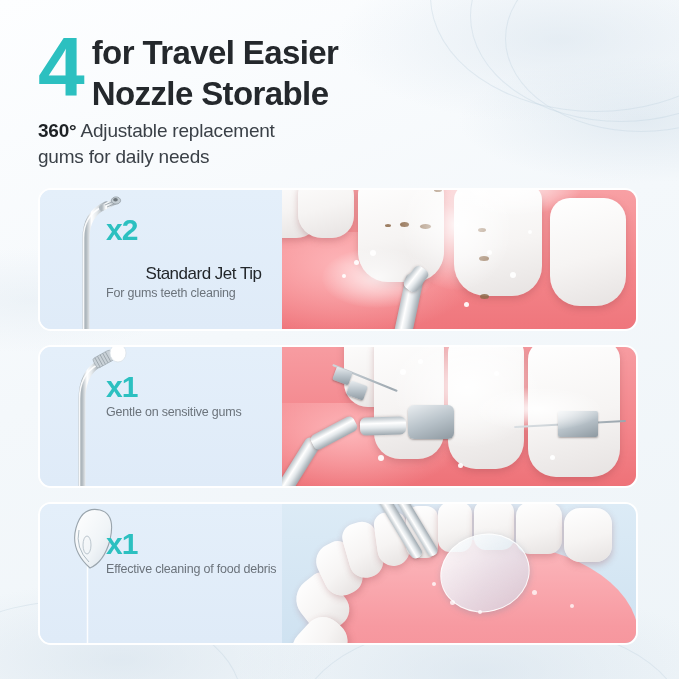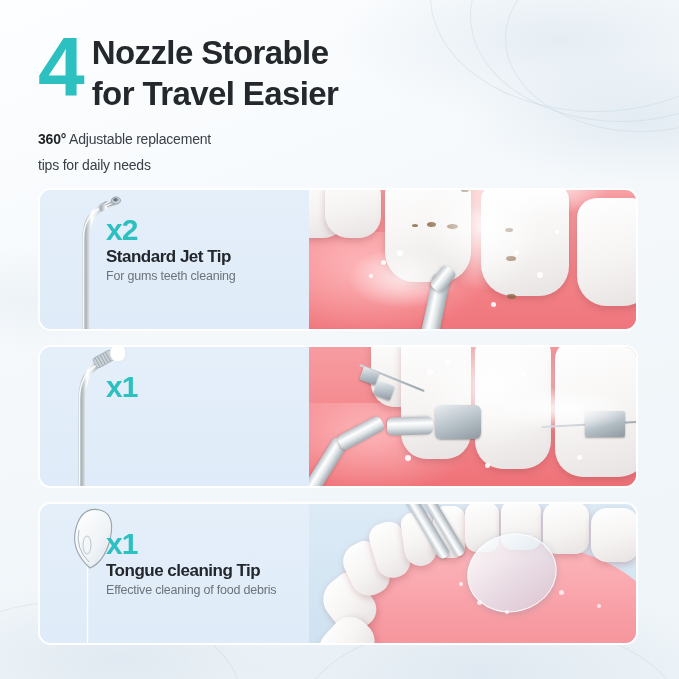--- a/index.html
+++ b/index.html
@@ -56,22 +56,22 @@
   }
   #headline {
     font-size: 33px;
     line-height: 41px;
     font-weight: 700;
     color: #24282c;
     letter-spacing: -0.6px;
     padding-top: 6px;
   }
   #subheadline {
-    margin-top: 12px;
-    font-size: 14px;
+    margin-top: 4px;
+    font-size: 19px;
     line-height: 26px;
     color: #3a4047;
     letter-spacing: -0.2px;
   }
   #subheadline .strong {
     font-weight: 700;
     color: #1e2225;
   }
 
   
@@ -86,21 +86,21 @@
     box-sizing: border-box;
     overflow: hidden;
     display: flex;
   }
   #card-0 { top: 188px; }
   #card-1 { top: 345px; }
   #card-2 { top: 502px; }
 
   .card-left {
     position: relative;
-    width: 269px;
+    width: 242px;
     flex: none;
     background: linear-gradient(180deg,#e4effa 0%, #dfebf8 100%);
   }
   .nozzle-art {
     position: absolute;
     left: 16px;
     top: -4px;
     width: 80px;
     height: 150px;
   }
@@ -110,27 +110,28 @@
     top: 24px;
     width: 195px;
   }
   .qty {
     font-size: 30px;
     font-weight: 700;
     line-height: 32px;
     letter-spacing: -1px;
   }
   .tip-name {
-    margin-top: 0;
+    margin-top: 17px;
     font-size: 17px;
-    font-weight: 700;
+    font-weight: 400;
     color: #23272b;
     letter-spacing: -0.5px;
     line-height: 21px;
     white-space: nowrap;
+    text-align: center;
   }
   .tip-desc {
     margin-top: 1px;
     font-size: 12.5px;
     color: #6b737b;
     letter-spacing: -0.2px;
     line-height: 16px;
     white-space: nowrap;
   }
 
@@ -213,27 +214,27 @@
   <div class="ripple" style="left:430px;top:-120px;width:330px;height:230px;"></div>
   <div class="ripple" style="left:470px;top:-90px;width:300px;height:210px;"></div>
   <div class="ripple" style="left:505px;top:-55px;width:270px;height:185px;"></div>
   <div class="ripple" style="left:-90px;top:600px;width:330px;height:200px;"></div>
   <div class="ripple" style="left:300px;top:620px;width:380px;height:190px;"></div>
 
   <div id="header">
     <div class="headline-row">
       <div id="big-number" style="color: rgb(44, 192, 192);">4</div>
       <div id="headline">
+        <div>for Travel Easier</div>
         <div>Nozzle Storable</div>
-        <div>for Travel Easier</div>
       </div>
     </div>
     <div id="subheadline">
       <span class="strong">360°</span><span> Adjustable replacement</span>
-      <div>tips for daily needs</div>
+      <div>gums for daily needs</div>
     </div>
   </div>
 
   <div class="card" id="card-0">
     <div class="card-left">
       <svg class="nozzle-art" viewBox="0 0 80 150">
         <defs>
           <linearGradient id="chrome1" x1="0" y1="0" x2="1" y2="0">
             <stop offset="0%" stop-color="#aeb7bd"></stop>
               <stop offset="28%" stop-color="#ffffff"></stop>
@@ -299,20 +300,21 @@
         <path d="M23.5 148 L23.5 56 Q23.5 32 41 22" stroke="rgba(255,255,255,0.9)" stroke-width="1.5" fill="none"></path>
         <g transform="rotate(-29 47 17)">
           <rect x="38" y="11" width="20" height="11" rx="2.5" fill="#c9d1d7" stroke="#98a2a9" stroke-width="0.6"></rect>
           <path d="M41 11 L41 22 M44 11 L44 22 M47 11 L47 22 M50 11 L50 22 M53 11 L53 22" stroke="#98a2a9" stroke-width="0.8"></path>
         </g>
         <ellipse cx="62" cy="10" rx="8" ry="9" fill="#ffffff" stroke="#dde3e8" stroke-width="0.8"></ellipse>
         <ellipse cx="59.5" cy="7.5" rx="3" ry="3.4" fill="rgba(255,255,255,0.95)"></ellipse>
       </svg>
       <div class="card-text">
         <div class="qty" style="color:#2cc0c0">x1</div>
+        <div class="tip-desc">Gentle on sensitive gums</div>
       </div>
     </div>
     <div class="card-photo ph2">
       <div class="gum-hi" style="left:-5%;top:40%;width:60%;height:70%;"></div>
       <div class="tooth" style="left:62px;top:-18px;width:64px;height:78px;border-radius:14px 14px 24px 24px;"></div>
       <div class="tooth" style="left:92px;top:-14px;width:70px;height:126px;border-radius:16px 16px 26px 26px;"></div>
       <div class="tooth" style="left:166px;top:-10px;width:76px;height:132px;border-radius:16px 16px 28px 28px;"></div>
       <div class="tooth" style="left:246px;top:-6px;width:92px;height:136px;border-radius:18px 18px 28px 28px;"></div>
       <div class="arch-wire" style="left:48px;top:30px;width:70px;transform:rotate(22deg);"></div>
       <div class="arch-wire" style="left:232px;top:76px;width:112px;transform:rotate(-3deg);"></div>
@@ -351,21 +353,20 @@
           </linearGradient>
         </defs>
         <path d="M34 148 L34 62" stroke="url(#chrome3)" stroke-width="7" fill="none" stroke-linecap="round"></path>
         <path d="M31.5 148 L31.5 62" stroke="rgba(255,255,255,0.9)" stroke-width="1.5" fill="none"></path>
         <path d="M34 68 Q14 50 20 28 Q26 6 44 10 Q60 14 54 40 Q48 62 34 68 Z" fill="url(#scoop)" stroke="#9aa5ad" stroke-width="1.1"></path>
         <path d="M33 62 Q19 48 23 30" stroke="rgba(150,165,176,0.75)" stroke-width="1" fill="none"></path>
         <ellipse cx="31" cy="45" rx="4" ry="9" fill="none" stroke="rgba(150,165,176,0.6)" stroke-width="1"></ellipse>
       </svg>
       <div class="card-text">
         <div class="qty" style="color:#2cc0c0">x1</div>
-        <div class="tip-name">Tongue cleaning Tip</div>
         <div class="tip-desc">Effective cleaning of food debris</div>
       </div>
     </div>
     <div class="card-photo ph3">
       <div class="arch-gum" style="left:26px;top:36px;width:330px;height:190px;"></div>
       <div class="tooth" style="left:18px;top:72px;width:44px;height:56px;border-radius:22px 10px 18px 20px;transform:rotate(-38deg);"></div>
       <div class="tooth" style="left:38px;top:38px;width:38px;height:54px;border-radius:18px 14px 16px 18px;transform:rotate(-26deg);"></div>
       <div class="tooth" style="left:64px;top:18px;width:34px;height:56px;border-radius:14px 14px 16px 16px;transform:rotate(-16deg);"></div>
       <div class="tooth" style="left:94px;top:8px;width:32px;height:54px;border-radius:12px 12px 16px 16px;transform:rotate(-8deg);"></div>
       <div class="tooth" style="left:124px;top:2px;width:32px;height:52px;border-radius:12px;"></div>

